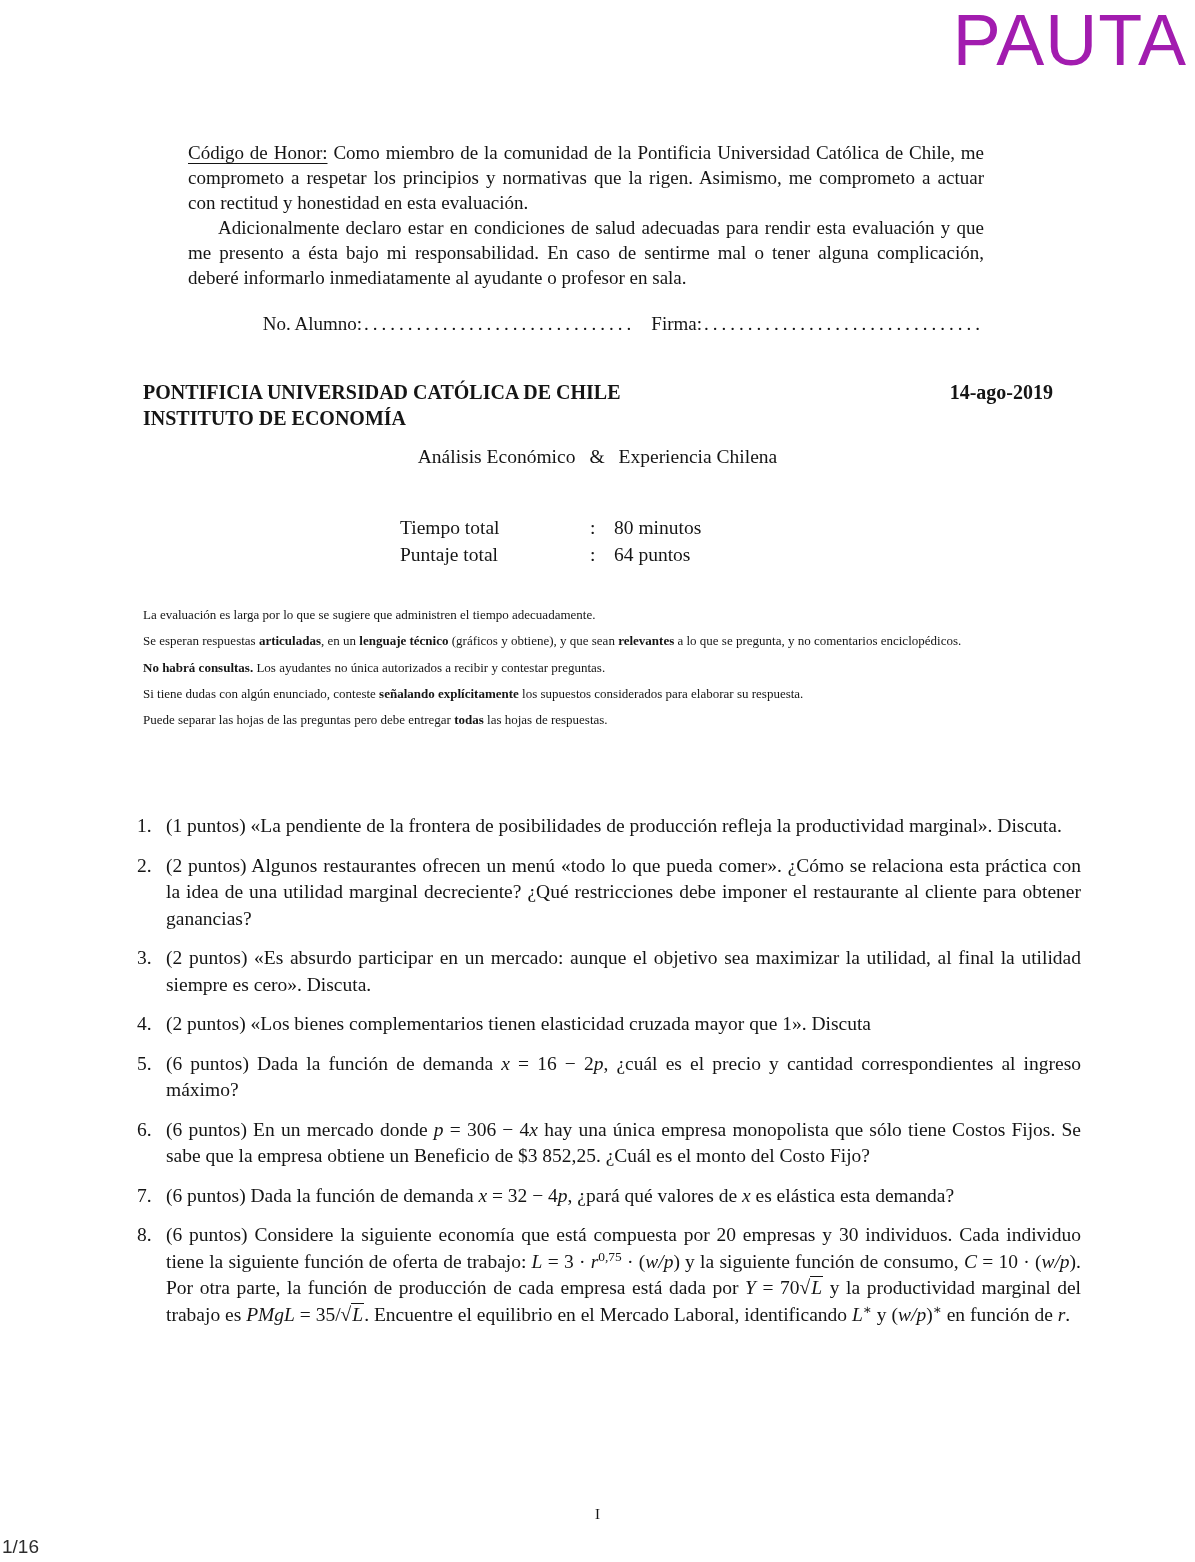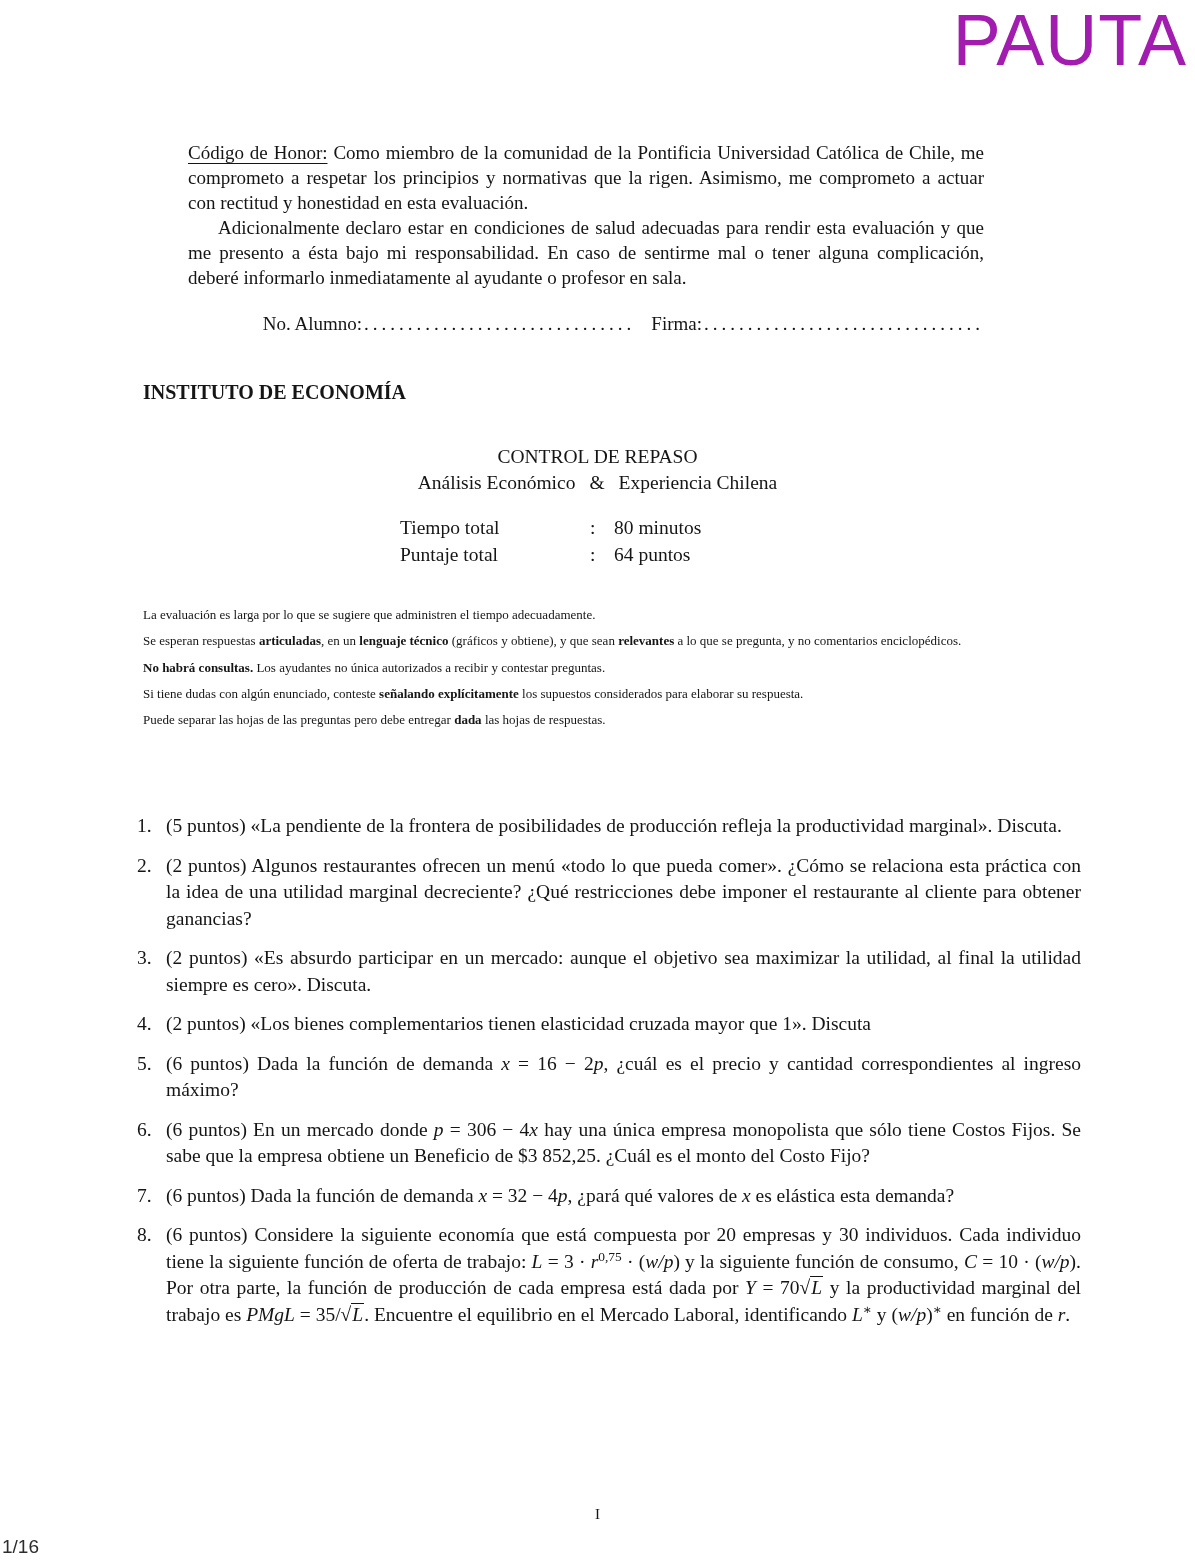--- a/index.html
+++ b/index.html
@@ -95,25 +95,28 @@
 <div class="honor">
   <p><span class="seg-u">Código de Honor:</span><span> Como miembro de la comunidad de la Pontificia Universidad Católica de Chile, me comprometo a respetar los principios y normativas que la rigen. Asimismo, me comprometo a actuar con rectitud y honestidad en esta evaluación.</span></p>
   <p>Adicionalmente declaro estar en condiciones de salud adecuadas para rendir esta evaluación y que me presento a ésta bajo mi responsabilidad. En caso de sentirme mal o tener alguna complicación, deberé informarlo inmediatamente al ayudante o profesor en sala.</p>
 </div>
 
 <div class="sig-row">
   <span>No. Alumno:</span><span class="dots">...............................</span><span class="sig-label-firma">Firma:</span><span class="dots">................................</span>
 </div>
 
 <div class="hdr">
+  <div class="hdr-line1">
+    <span>PONTIFICIA UNIVERSIDAD CATÓLICA DE CHILE</span>
+    <span>14-ago-2019</span>
+  </div>
   <div>INSTITUTO DE ECONOMÍA</div>
 </div>
 
 <div class="title-block">
-  <div>CONTROL DE REPASO</div>
   <div class="subtitle">
     <span>Análisis Económico</span>
     <span>&amp;</span>
     <span>Experiencia Chilena</span>
   </div>
 </div>
 
 <div class="info-table">
   <span>Tiempo total</span>
   <span>:</span>
@@ -121,27 +124,27 @@
   <span>Puntaje total</span>
   <span>:</span>
   <span>64 puntos</span>
 </div>
 
 <div class="instructions">
   <p><span>La evaluación es larga por lo que se sugiere que administren el tiempo adecuadamente.</span></p>
   <p><span>Se esperan respuestas </span><span class="seg-b">articuladas</span><span>, en un </span><span class="seg-b">lenguaje técnico</span><span> (gráficos y obtiene), y que sean </span><span class="seg-b">relevantes</span><span> a lo que se pregunta, y no comentarios enciclopédicos.</span></p>
   <p><span class="seg-b">No habrá consultas.</span><span> Los ayudantes no única autorizados a recibir y contestar preguntas.</span></p>
   <p><span>Si tiene dudas con algún enunciado, conteste </span><span class="seg-b">señalando explícitamente</span><span> los supuestos considerados para elaborar su respuesta.</span></p>
-  <p><span>Puede separar las hojas de las preguntas pero debe entregar </span><span class="seg-b">dada</span><span> las hojas de respuestas.</span></p>
+  <p><span>Puede separar las hojas de las preguntas pero debe entregar </span><span class="seg-b">todas</span><span> las hojas de respuestas.</span></p>
 </div>
 
 <div class="questions">
   <div class="q">
     <span class="qnum">1.</span>
-    <span class="qtext"><span>(5 puntos) «La pendiente de la frontera de posibilidades de producción refleja la productividad marginal». Discuta.</span></span>
+    <span class="qtext"><span>(1 puntos) «La pendiente de la frontera de posibilidades de producción refleja la productividad marginal». Discuta.</span></span>
   </div>
   <div class="q">
     <span class="qnum">2.</span>
     <span class="qtext"><span>(2 puntos) Algunos restaurantes ofrecen un menú «todo lo que pueda comer». ¿Cómo se relaciona esta práctica con la idea de una utilidad marginal decreciente? ¿Qué restricciones debe imponer el restaurante al cliente para obtener ganancias?</span></span>
   </div>
   <div class="q">
     <span class="qnum">3.</span>
     <span class="qtext"><span>(2 puntos) «Es absurdo participar en un mercado: aunque el objetivo sea maximizar la utilidad, al final la utilidad siempre es cero». Discuta.</span></span>
   </div>
   <div class="q">

